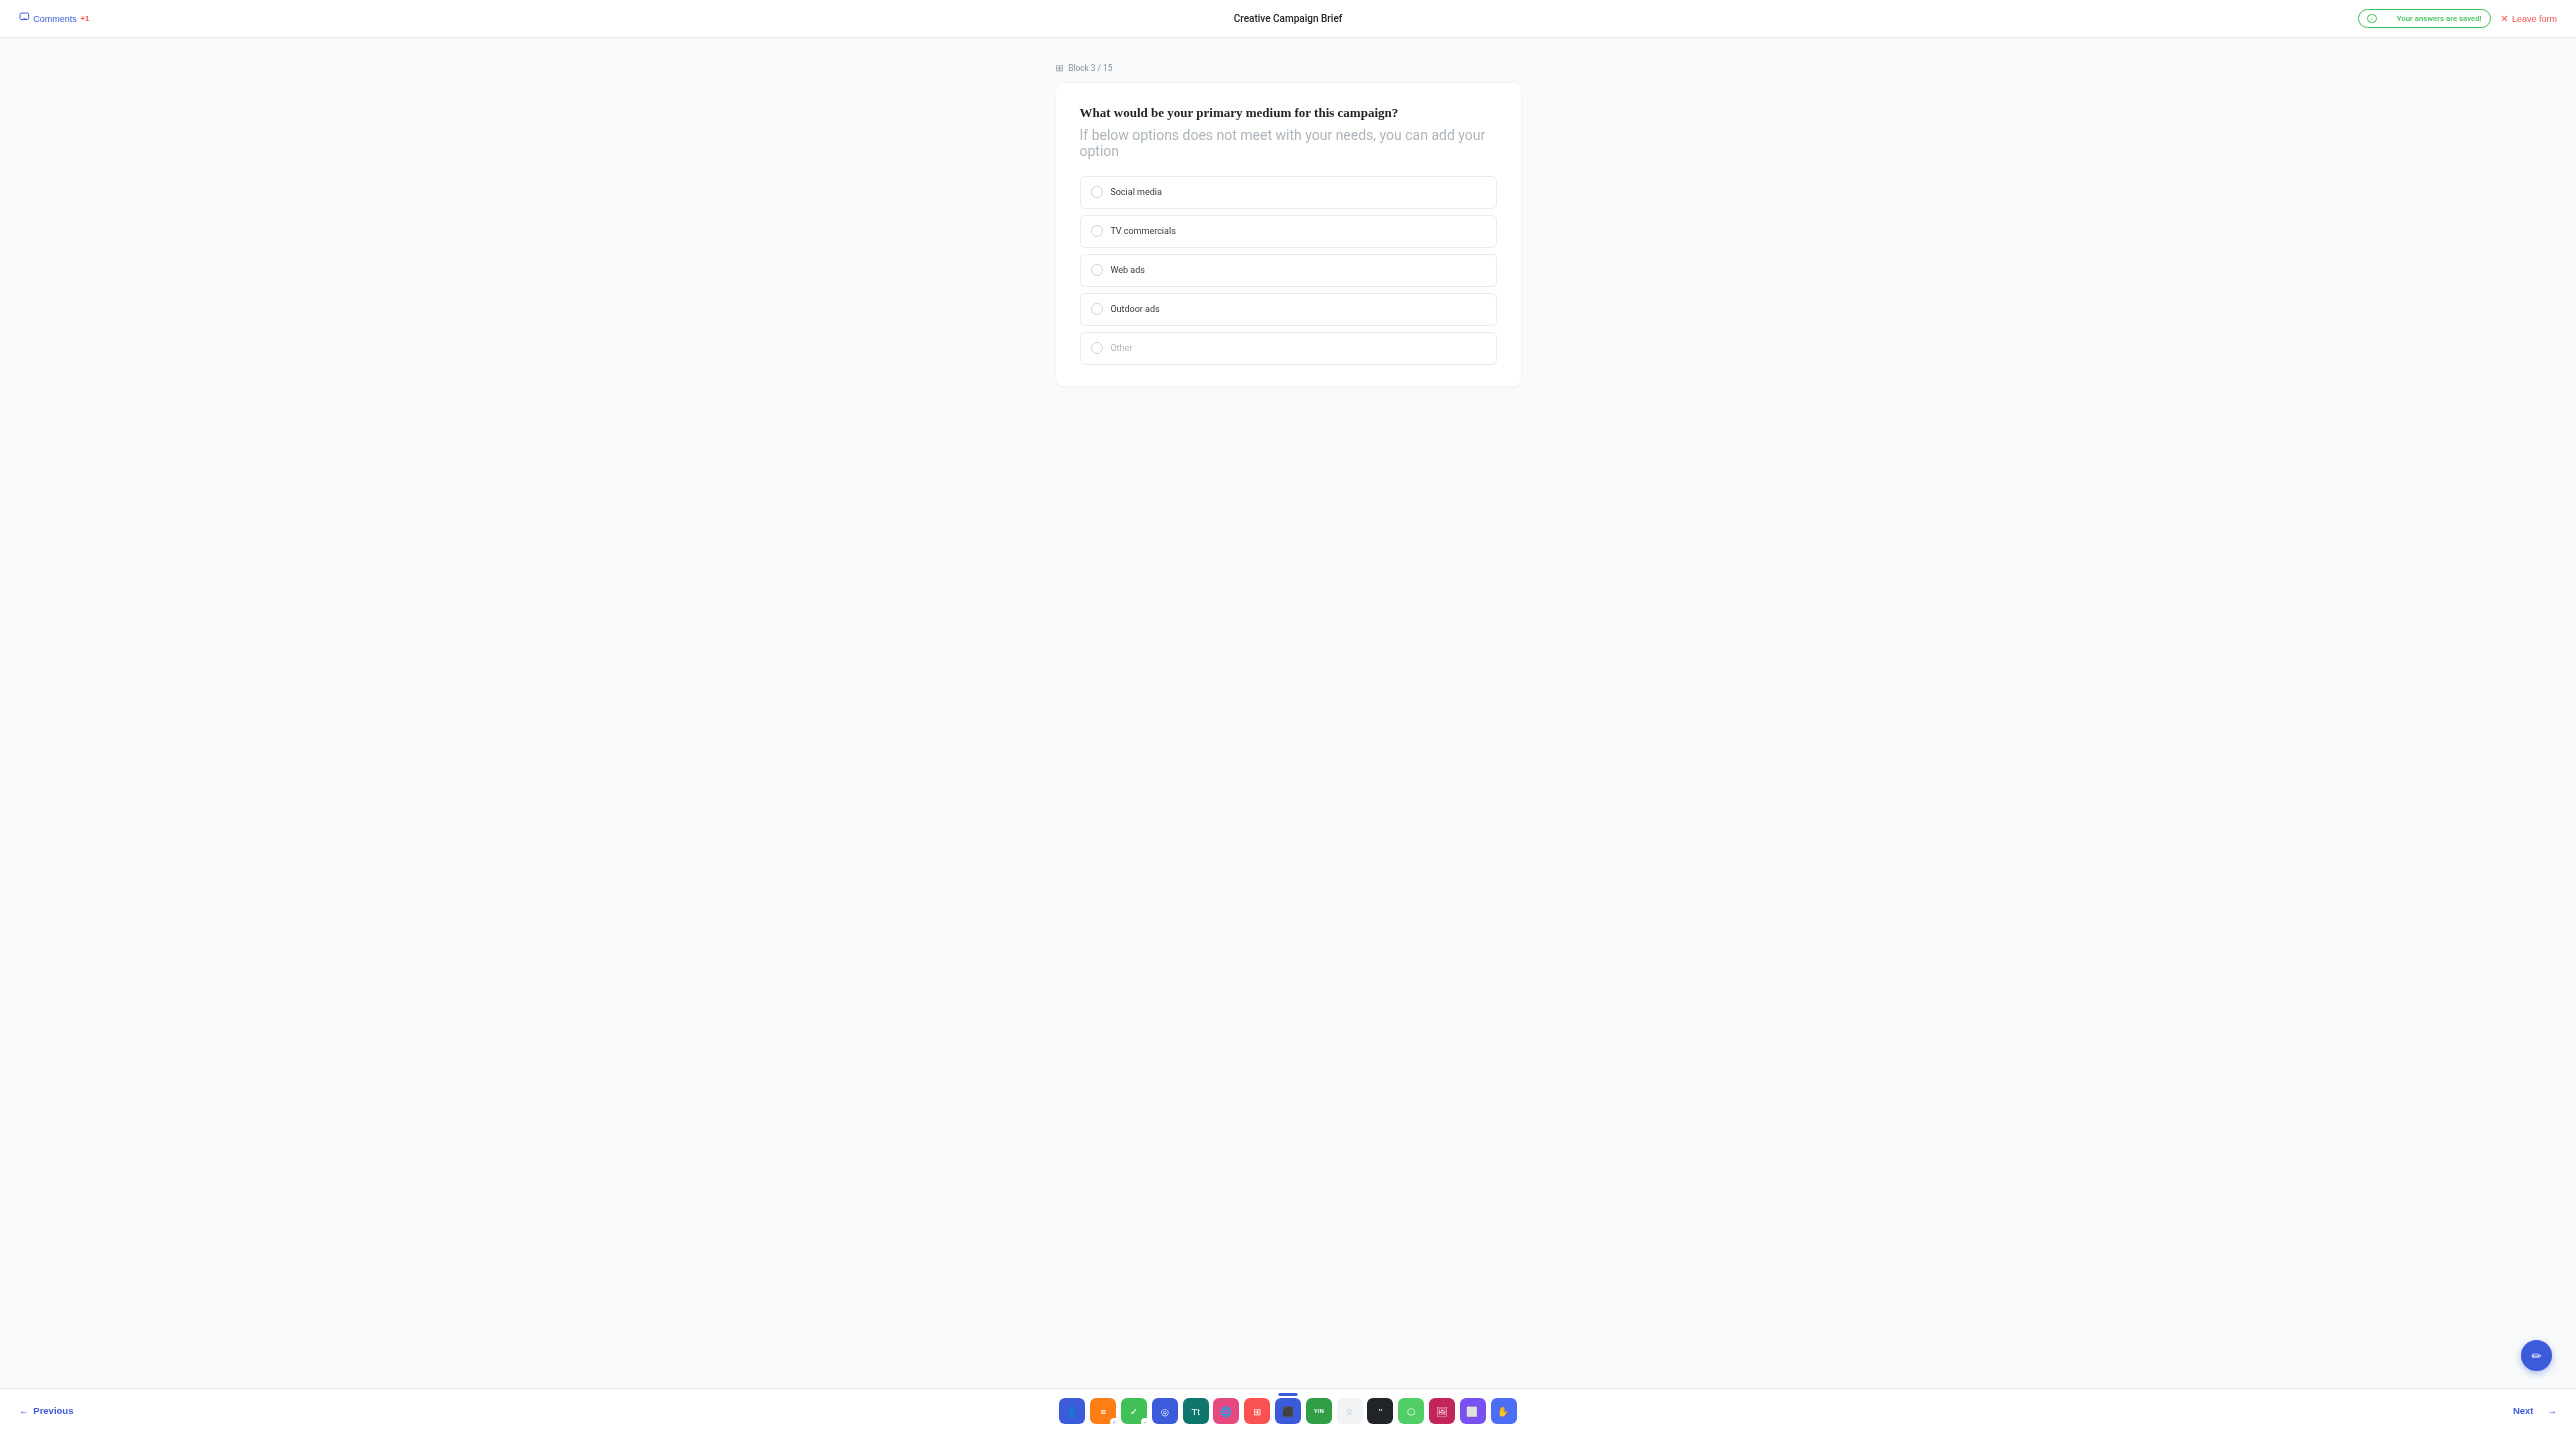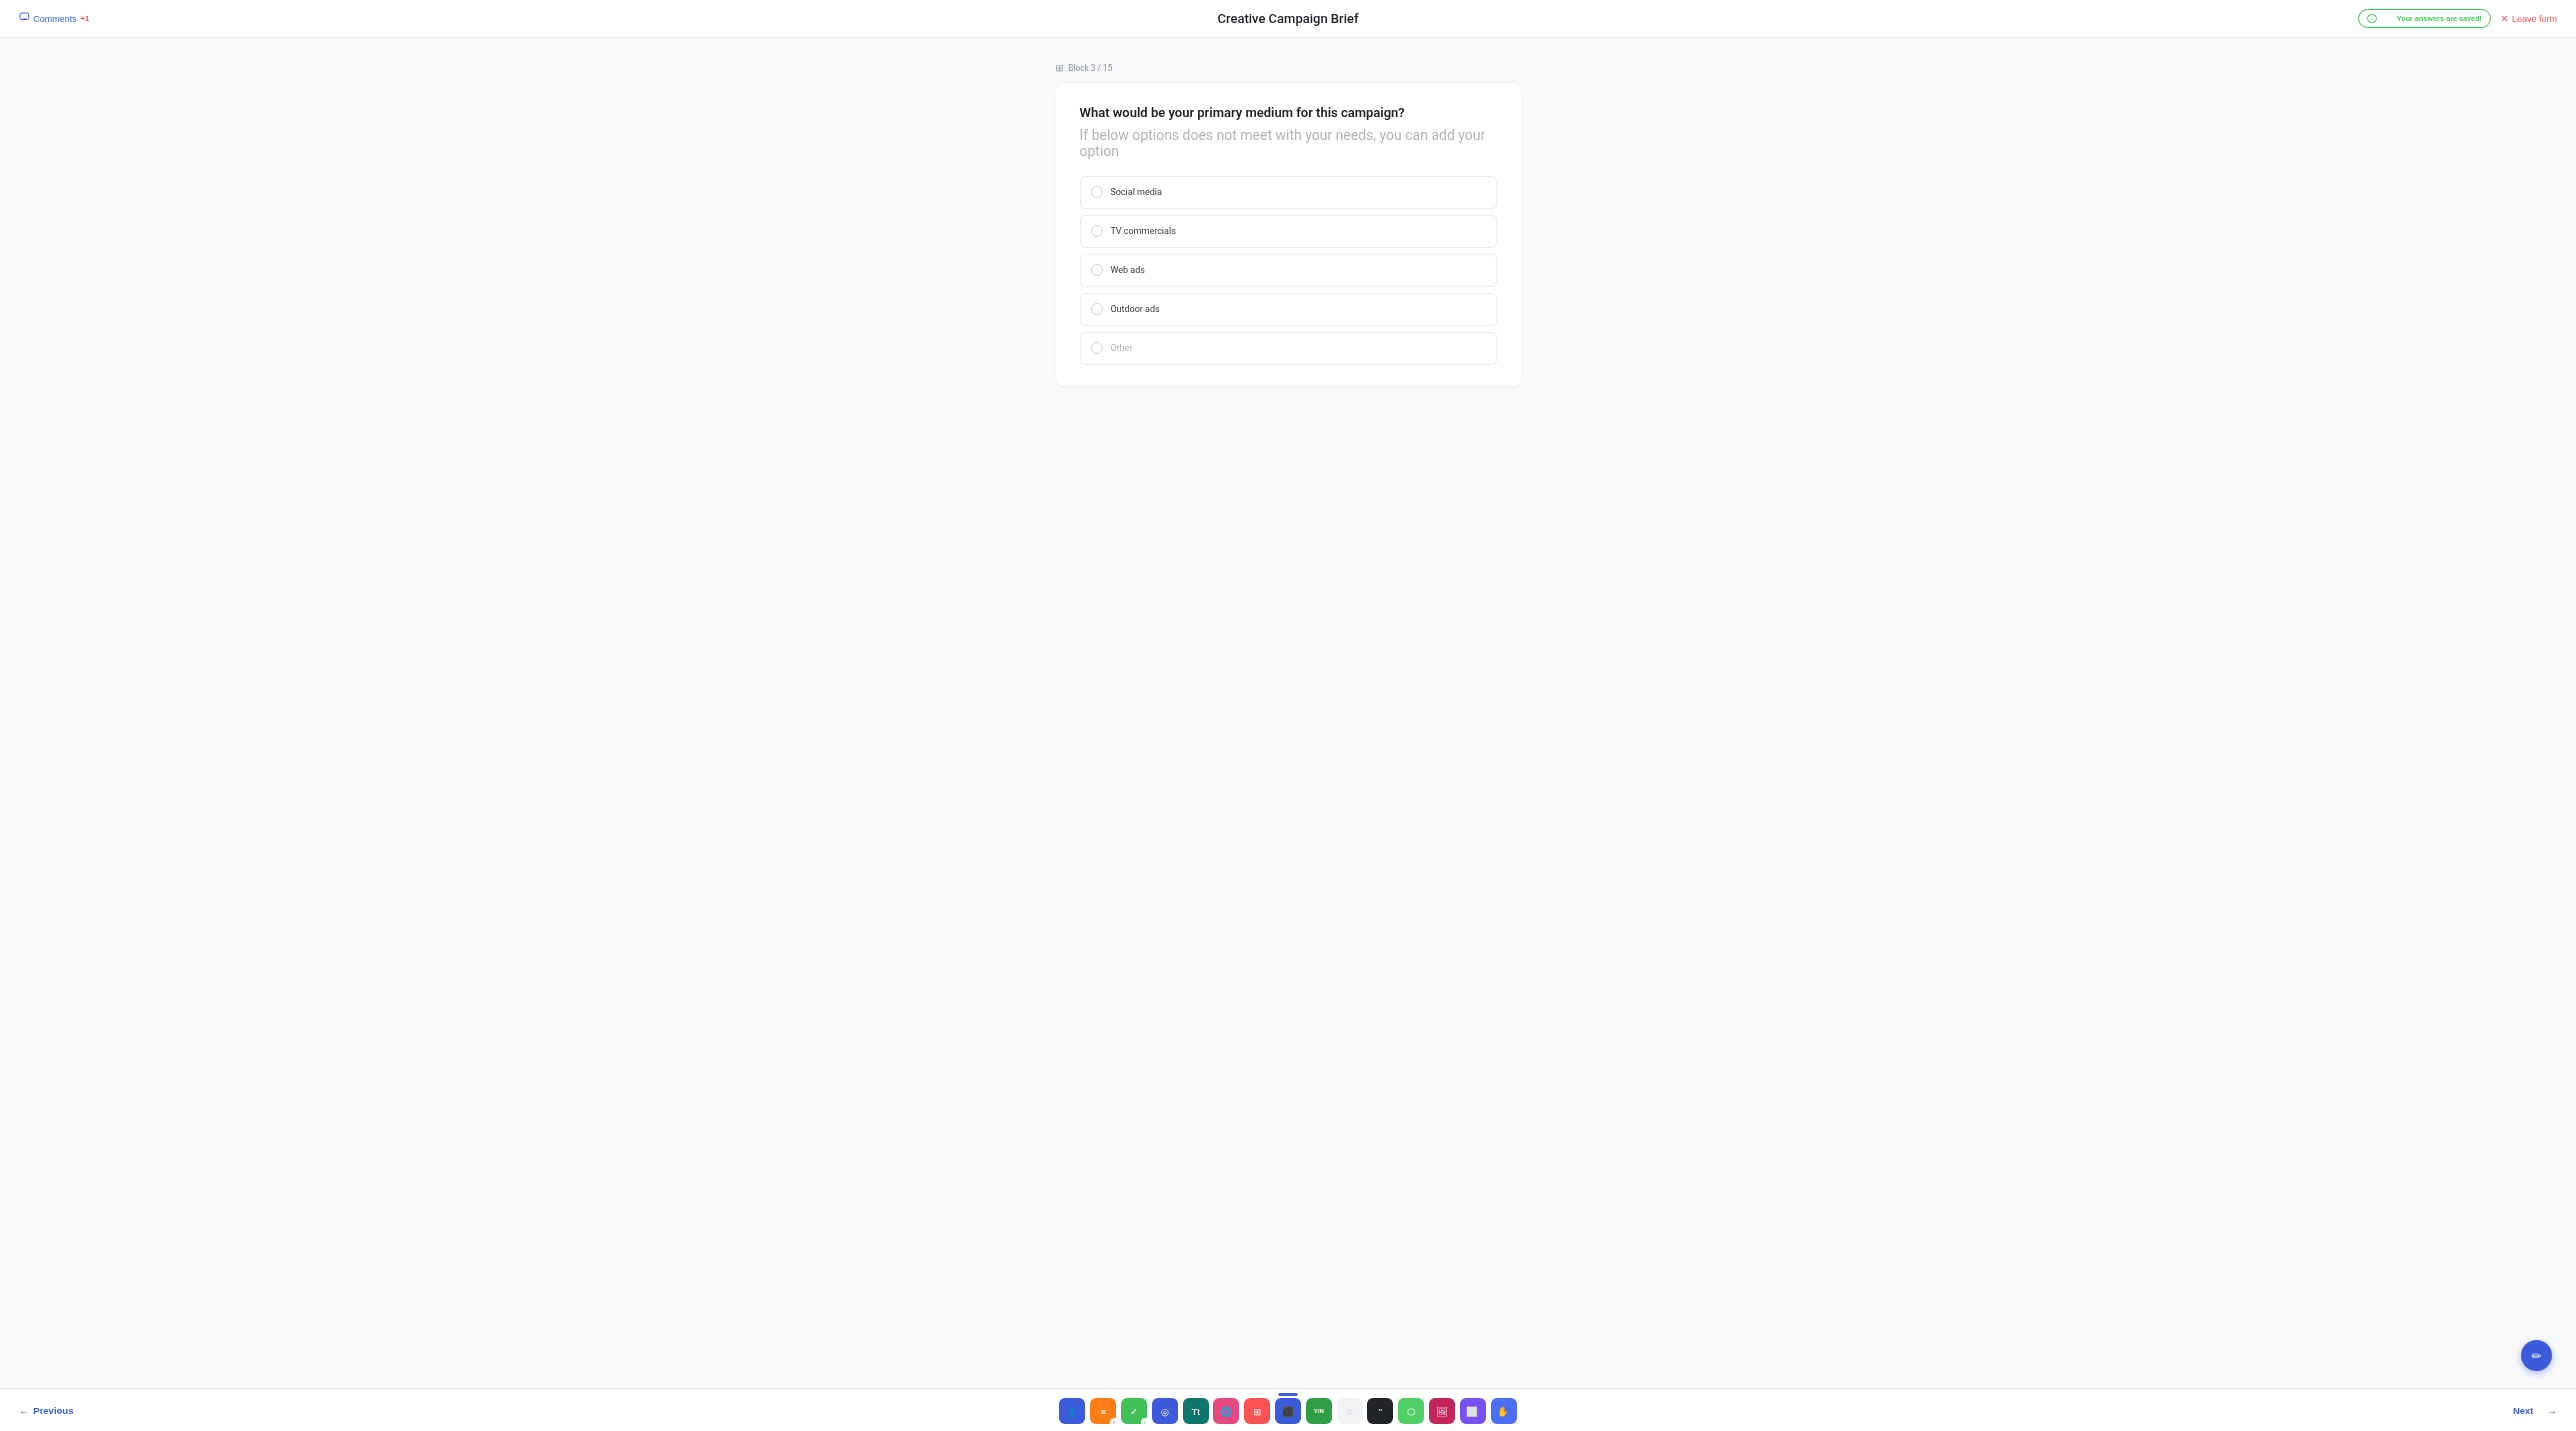--- a/index.html
+++ b/index.html
@@ -36,21 +36,21 @@
       cursor: pointer;
       background: none;
       border: none;
     }
     .comments-badge {
       color: #fa5252;
       font-size: 7.8px;
       font-weight: 600;
     }
     .header-title {
-      font-size: 13px;
+      font-size: 10px;
       font-weight: 500;
       color: #212529;
       position: absolute;
       left: 50%;
       transform: translateX(-50%);
     }
     .header-right {
       display: flex;
       align-items: center;
       gap: 9.5px;
@@ -121,20 +121,21 @@
       max-width: 465px;
       width: 100%;
       box-shadow: 0 0.6px 2.4px rgba(0,0,0,0.06);
     }
     .question-title {
       font-size: 13px;
       font-weight: 600;
       color: #212529;
       margin-bottom: 4.8px;
       line-height: 1.4;
+      font-family: Liberation Serif, serif;
     }
     .question-subtitle {
       font-size: 14px;
       color: #adb5bd;
       margin-bottom: 16.7px;
     }
     .options-list {
       display: flex;
       flex-direction: column;
       gap: 6px;

